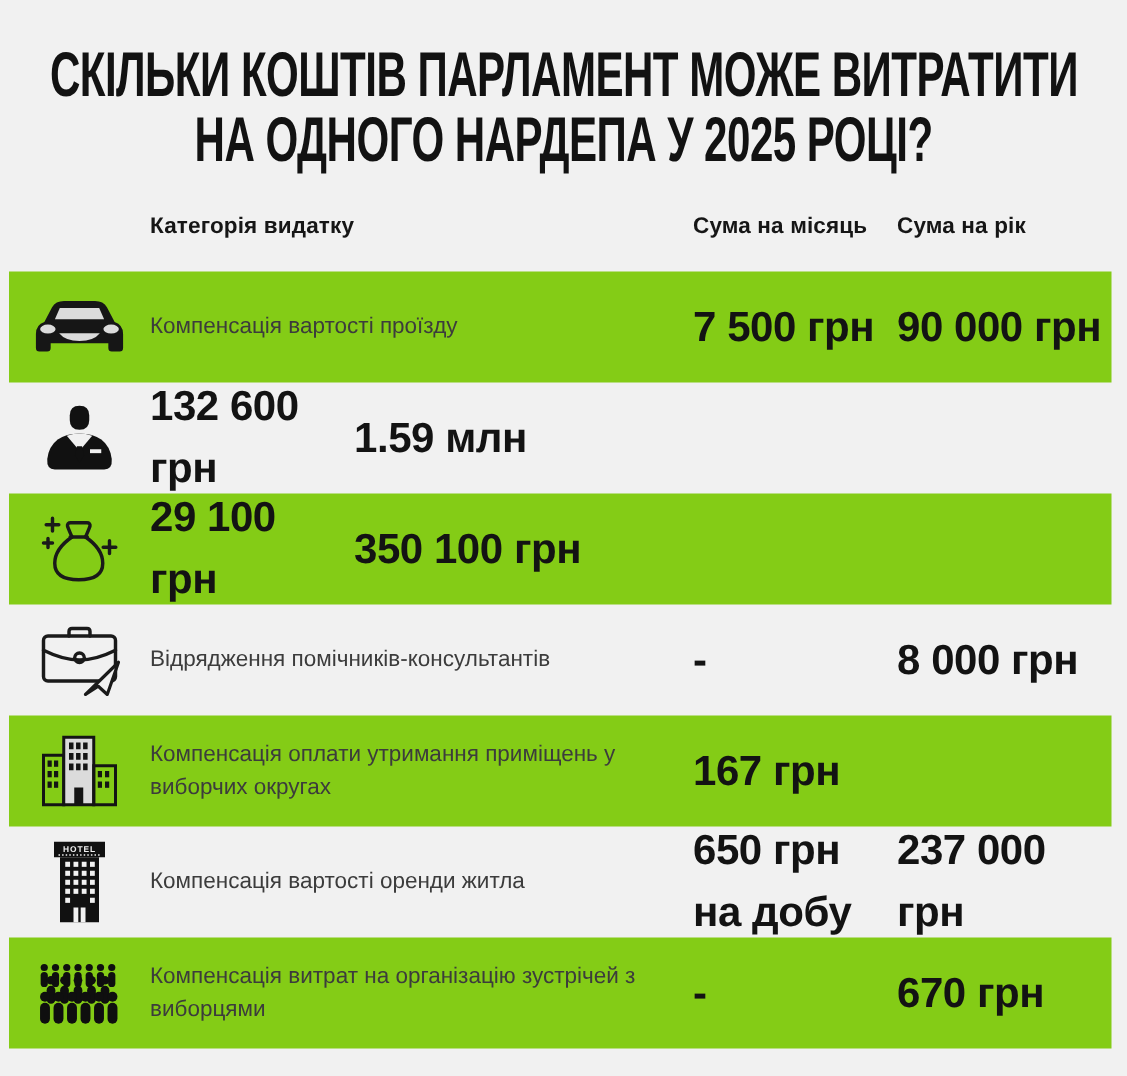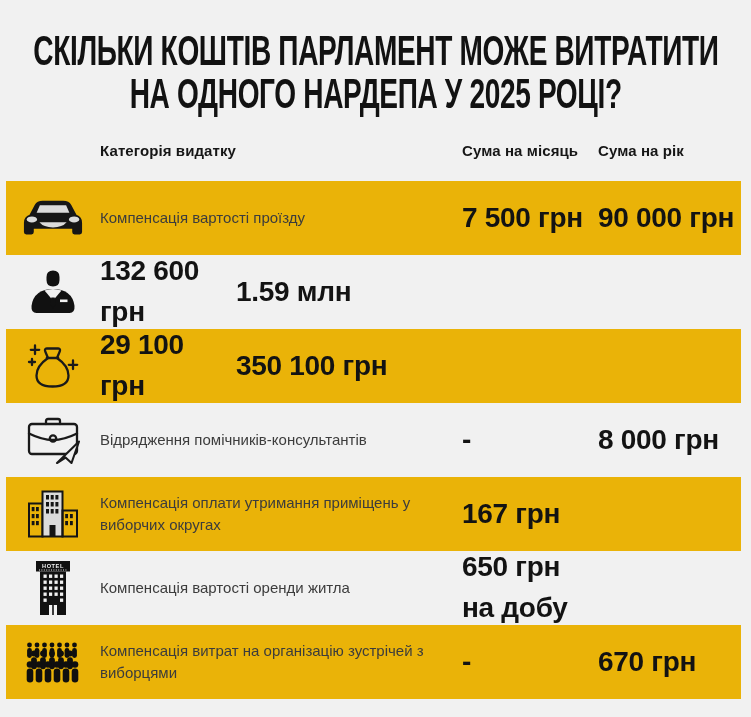--- a/index.html
+++ b/index.html
@@ -38,21 +38,21 @@
   .col-icon  { width: 94px; }
   .col-label { width: 362px; }
   .col-month { width: 136px; }
   .col-year  { flex: 1; }
 
   .row {
     display: flex; align-items: center;
     height: 74px;
     --row-bg: #f1f1f1;
   }
-  .row.alt { background: #eab308; --row-bg: #dbdbdb; }
+  .row.alt { background: #84cc16; --row-bg: #dbdbdb; }
 
   .icon-cell { width: 94px; display: flex; justify-content: center; align-items: center; }
   .label-cell {
     width: 362px; padding-right: 20px;
     font-size: 15px; line-height: 1.45; color: #3c3c3c;
   }
   .month-cell { width: 136px; padding-right: 6px; }
   .year-cell  { flex: 1; }
   .amount {
     font-weight: 700; font-size: 28px; color: #131313;
@@ -203,20 +203,21 @@
           <rect x="11.5" y="37.5" width="3.2" height="3.4"></rect>
             <rect x="28" y="37.5" width="3.2" height="3.4"></rect>
           <rect x="17" y="44" width="3.2" height="10"></rect>
             <rect x="21.8" y="44" width="3.2" height="10"></rect>
         </g>
       </svg>
     </div>
     <div class="label-cell">Компенсація вартості оренди житла</div>
     <div class="month-cell amount">650 грн
 на добу</div>
+    <div class="year-cell amount">237 000 грн</div>
   </div>
 
   <div class="row alt">
     <div class="icon-cell">
       <svg width="58" height="46" viewBox="0 0 58 46" fill="#0f0f0f">
         <g>
           <circle cx="5.5" cy="6" r="2.4"></circle>
             <rect x="3.1" y="9" width="4.8" height="10" rx="2.4"></rect>
           <circle cx="13" cy="6" r="2.4"></circle>
             <rect x="10.6" y="9" width="4.8" height="10" rx="2.4"></rect>

